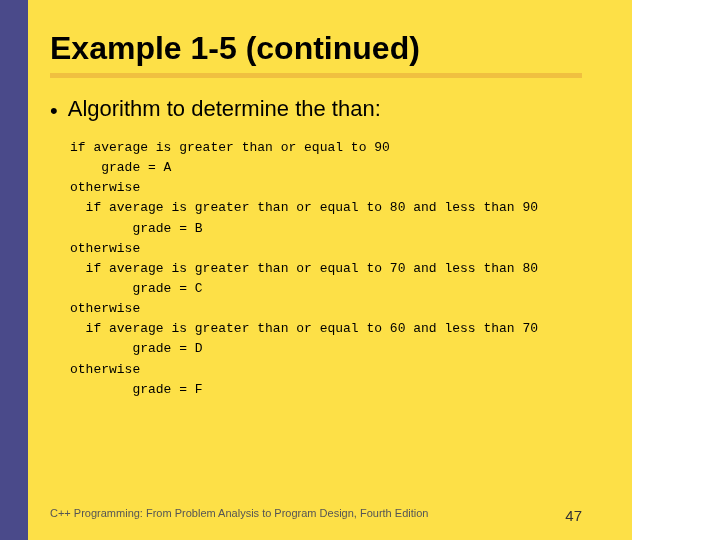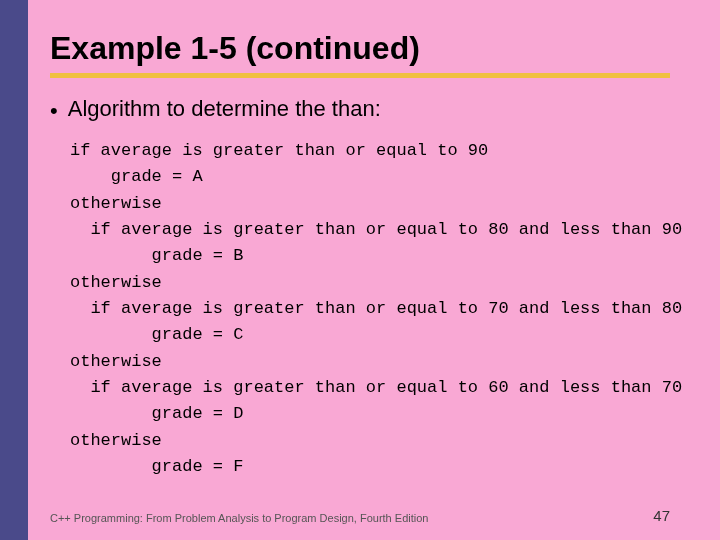--- a/index.html
+++ b/index.html
@@ -7,23 +7,23 @@
     body {
       width: 720px;
       height: 540px;
       background: #ffffff;
       font-family: Arial, sans-serif;
       overflow: hidden;
       position: relative;
     }
 
     .slide {
-      width: 720px;
+      width: 632px;
       height: 540px;
-      background: #f9a8d4;
+      background: #fde047;
       padding: 30px 50px 20px 50px;
       position: relative;
     }
 
     .title-area {
       margin-bottom: 8px;
     }
 
     .title {
       font-size: 32px;
@@ -49,35 +49,35 @@
     }
 
     .bullet-dot {
       font-size: 22px;
       margin-right: 10px;
       margin-top: 2px;
     }
 
     .code-block {
       font-family: 'Courier New', Courier, monospace;
-      font-size: 17px;
+      font-size: 13px;
       color: #000000;
       line-height: 1.55;
       margin-left: 20px;
       white-space: pre;
     }
 
     .footer {
       position: absolute;
       bottom: 16px;
       left: 50px;
       right: 50px;
       display: flex;
       justify-content: space-between;
-      align-items: flex-end;
+      align-items: flex-start;
     }
 
     .footer-text {
       font-size: 11px;
       color: #555555;
       font-family: Arial, sans-serif;
     }
 
     .footer-page {
       font-size: 15px;

